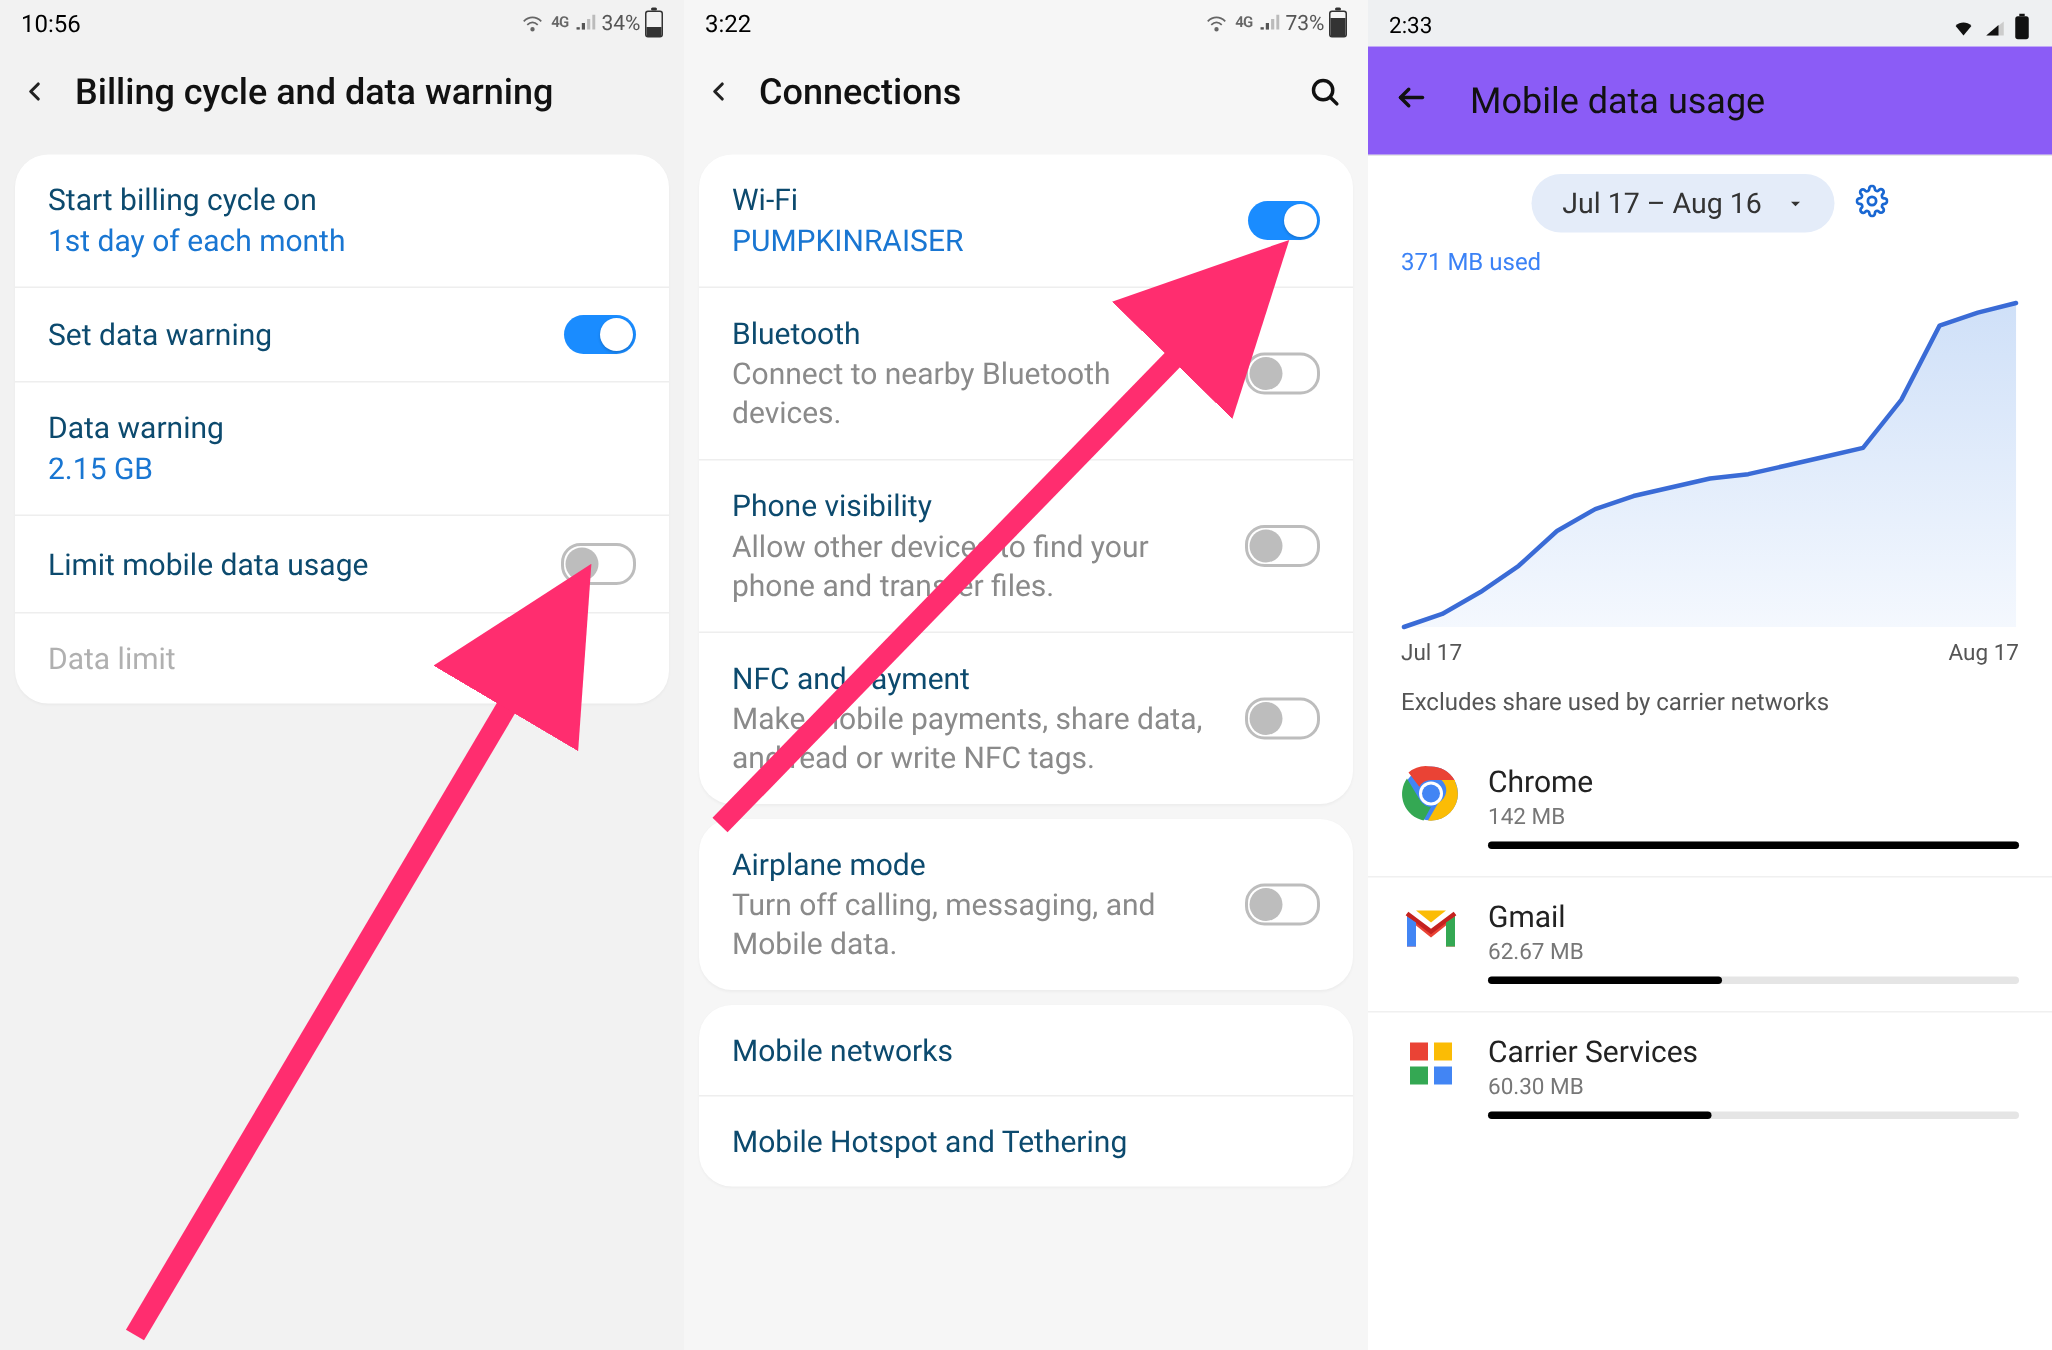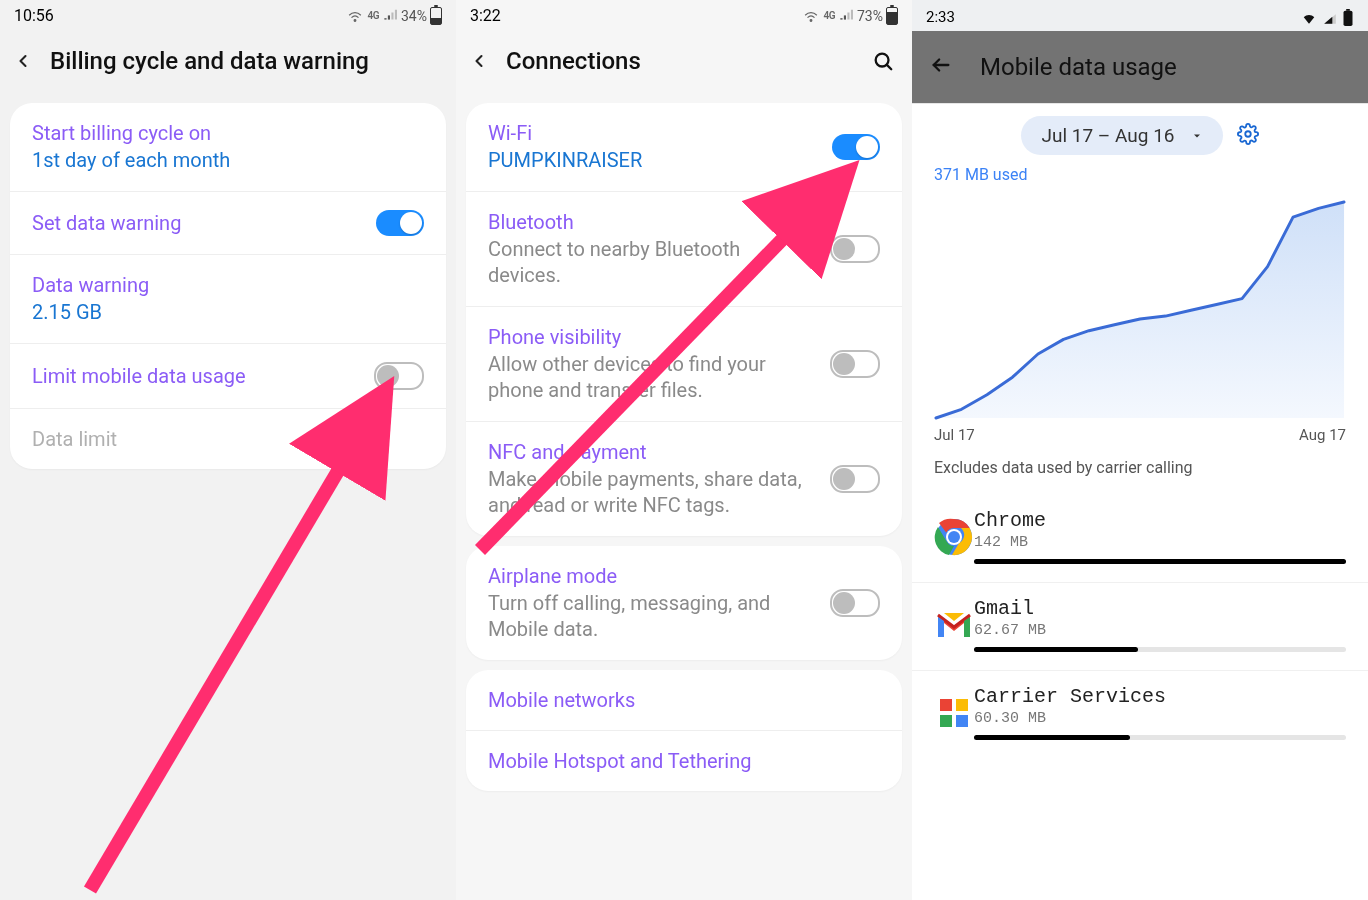--- a/index.html
+++ b/index.html
@@ -78,21 +78,21 @@
     border-bottom: 1px solid #eee;
     display: flex;
     align-items: center;
     justify-content: space-between;
     gap: 12px;
   }
   .row:last-child { border-bottom: none; }
   .row-left { flex: 1; }
   .row-title {
     font-size: 20px;
-    color: #8b5cf6;
+    color: #0c4a6e;
     font-weight: 400;
   }
   .row-sub {
     font-size: 20px;
     color: #8a8a8a;
     margin-top: 2px;
     line-height: 1.3;
   }
   .row-sub.blue { color: #1976d2; }
   .row.disabled .row-title { color: #b0b0b0; }
@@ -114,21 +114,21 @@
   .toggle.outline::after {
     width:22px; height:22px; top:1px; left:1px; background:#bdbdbd; box-shadow:none;
   }
 
   
   .p3-header {
     display: flex;
     align-items: center;
     padding: 22px 18px;
     gap: 28px;
-    background: #737373;
+    background: #8b5cf6;
     border-bottom: 1px solid #e6e6e6;
   }
   .p3-header .title { font-size: 24px; font-weight: 400; color: #111; }
   .p3-status {
     display:flex; justify-content: space-between; padding: 8px 14px 4px 14px; font-size:15px; background:#eef0f2;
   }
   .p3-icons { display:flex; gap:4px; align-items:center; }
   .p3-icons svg { vertical-align: middle; }
 
   .period-row {
@@ -159,24 +159,23 @@
   .chart-area svg { width: 100%; height: 100%; }
   .chart-labels {
     display:flex; justify-content: space-between; padding: 6px 22px 0 22px;
     font-size: 15px; color: #555;
   }
   .exclude-note {
     font-size: 16px; color: #555; padding: 14px 22px 18px 22px;
   }
 
   .app-row {
-    display:flex; align-items:center; gap: 0; padding: 14px 22px 18px 22px;
+    display:flex; gap: 18px; padding: 14px 22px 18px 22px;
     border-top: 1px solid #f0f0f0;
     cursor:pointer;
-    font-family:Liberation Mono, monospace;
   }
   .app-row:first-of-type { border-top: none; }
   .app-icon {
     width: 40px; height: 40px; border-radius: 50%; flex-shrink:0;
     display:flex; align-items:center; justify-content:center;
   }
   .app-text { flex:1; }
   .app-name { font-size: 20px; color: #222; }
   .app-size { font-size: 15px; color: #777; margin-top:2px; }
   .app-bar-wrap { height:5px; background:#e5e5e5; border-radius:3px; margin-top:8px; }
@@ -421,21 +420,21 @@
       </defs>
       <path id="chart-fill" fill="url(#grad)" stroke="none" d="M2.0 218.0 L28.0 209.3 L54.0 194.7 L80.0 177.2 L106.0 154.0 L132.0 139.4 L158.0 130.7 L184.0 124.8 L210.0 119.0 L236.0 116.1 L262.0 110.3 L288.0 104.5 L314.0 98.6 L340.0 66.6 L366.0 17.1 L392.0 8.4 L418.0 2.0 L 418 218 L 2 218 Z"></path>
       <path id="chart-line" fill="none" stroke="#3a6bd6" stroke-width="3" stroke-linejoin="round" stroke-linecap="round" d="M2.0 218.0 L28.0 209.3 L54.0 194.7 L80.0 177.2 L106.0 154.0 L132.0 139.4 L158.0 130.7 L184.0 124.8 L210.0 119.0 L236.0 116.1 L262.0 110.3 L288.0 104.5 L314.0 98.6 L340.0 66.6 L366.0 17.1 L392.0 8.4 L418.0 2.0"></path>
     </svg>
   </div>
   <div class="chart-labels">
     <span>Jul 17</span>
     <span>Aug 17</span>
   </div>
 
-  <div class="exclude-note">Excludes data used by carrier calling</div>
+  <div class="exclude-note">Excludes share used by carrier networks</div>
 
   <div id="apps-list">
       <div class="app-row">
       <div class="app-icon">
           <svg width="40" height="40" viewBox="0 0 40 40">
             <circle cx="20" cy="20" r="20" fill="#fff"></circle>
             <circle cx="20" cy="20" r="18" fill="#4285f4"></circle>
             <path d="M20 2a18 18 0 0 1 15.6 9H20a9 9 0 0 0-7.8 4.5L5 6A18 18 0 0 1 20 2z" fill="#ea4335"></path>
             <path d="M4 10l9 15a9 9 0 0 0 7 4l-5 9A18 18 0 0 1 4 10z" fill="#34a853"></path>
             <path d="M36 12a18 18 0 0 1-18 26l7-12a9 9 0 0 0 2-15h9z" fill="#fbbc05"></path>

